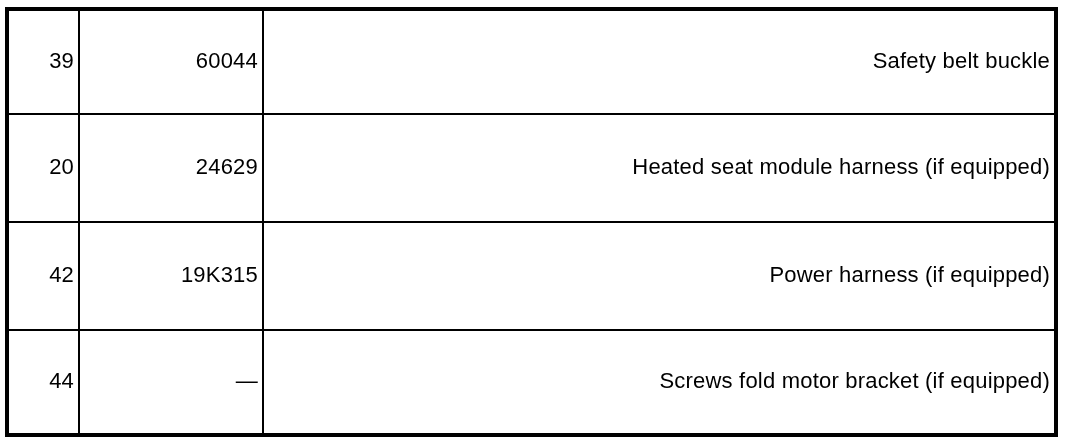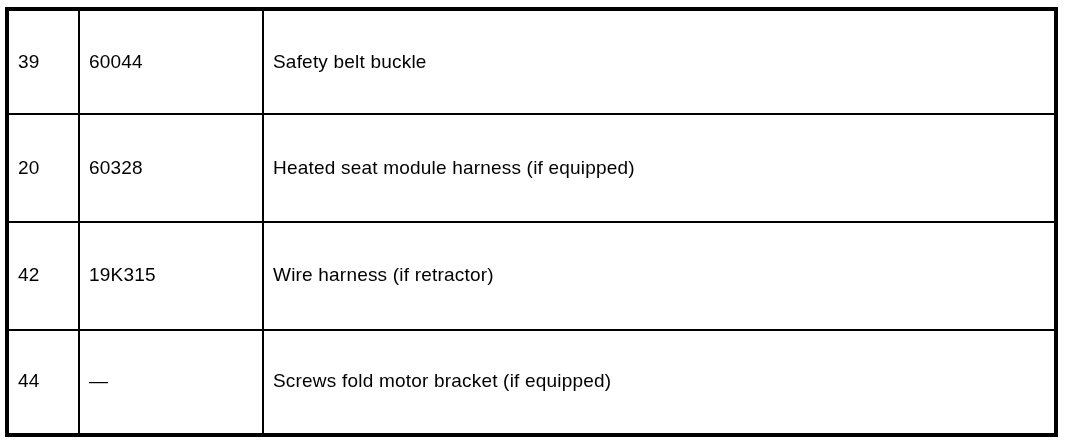--- a/index.html
+++ b/index.html
@@ -25,27 +25,28 @@
     background: #ffffff;
   }
   table.parts {
     width: 100%;
     height: 100%;
     border-collapse: collapse;
     table-layout: fixed;
   }
   table.parts td {
     border: 2px solid #000000;
-    font-size: 19px;
+    font-size: 22px;
     line-height: 1;
-    padding: 0 4px 2px 9px;
+    padding: 0 4px 2px 27px;
     vertical-align: middle;
     white-space: nowrap;
     overflow: hidden;
     letter-spacing: 0.2px;
+    text-align: right;
   }
   
   table.parts tr:first-child td { border-top: none; }
   table.parts tr:last-child td { border-bottom: none; }
   table.parts td:first-child { border-left: none; }
   table.parts td:last-child { border-right: none; }
 
   .col-item { width: 70px; }
   .col-part { width: 184px; }
 </style>
@@ -60,27 +61,27 @@
       <col>
     </colgroup>
     <tbody>
       <tr>
         <td>39</td>
         <td>60044</td>
         <td>Safety belt buckle</td>
       </tr>
       <tr>
         <td>20</td>
-        <td>60328</td>
+        <td>24629</td>
         <td>Heated seat module harness (if equipped)</td>
       </tr>
       <tr>
         <td>42</td>
         <td>19K315</td>
-        <td>Wire harness (if retractor)</td>
+        <td>Power harness (if equipped)</td>
       </tr>
       <tr>
         <td>44</td>
         <td>—</td>
         <td>Screws fold motor bracket (if equipped)</td>
       </tr>
     </tbody>
   </table>
 </div>
 

